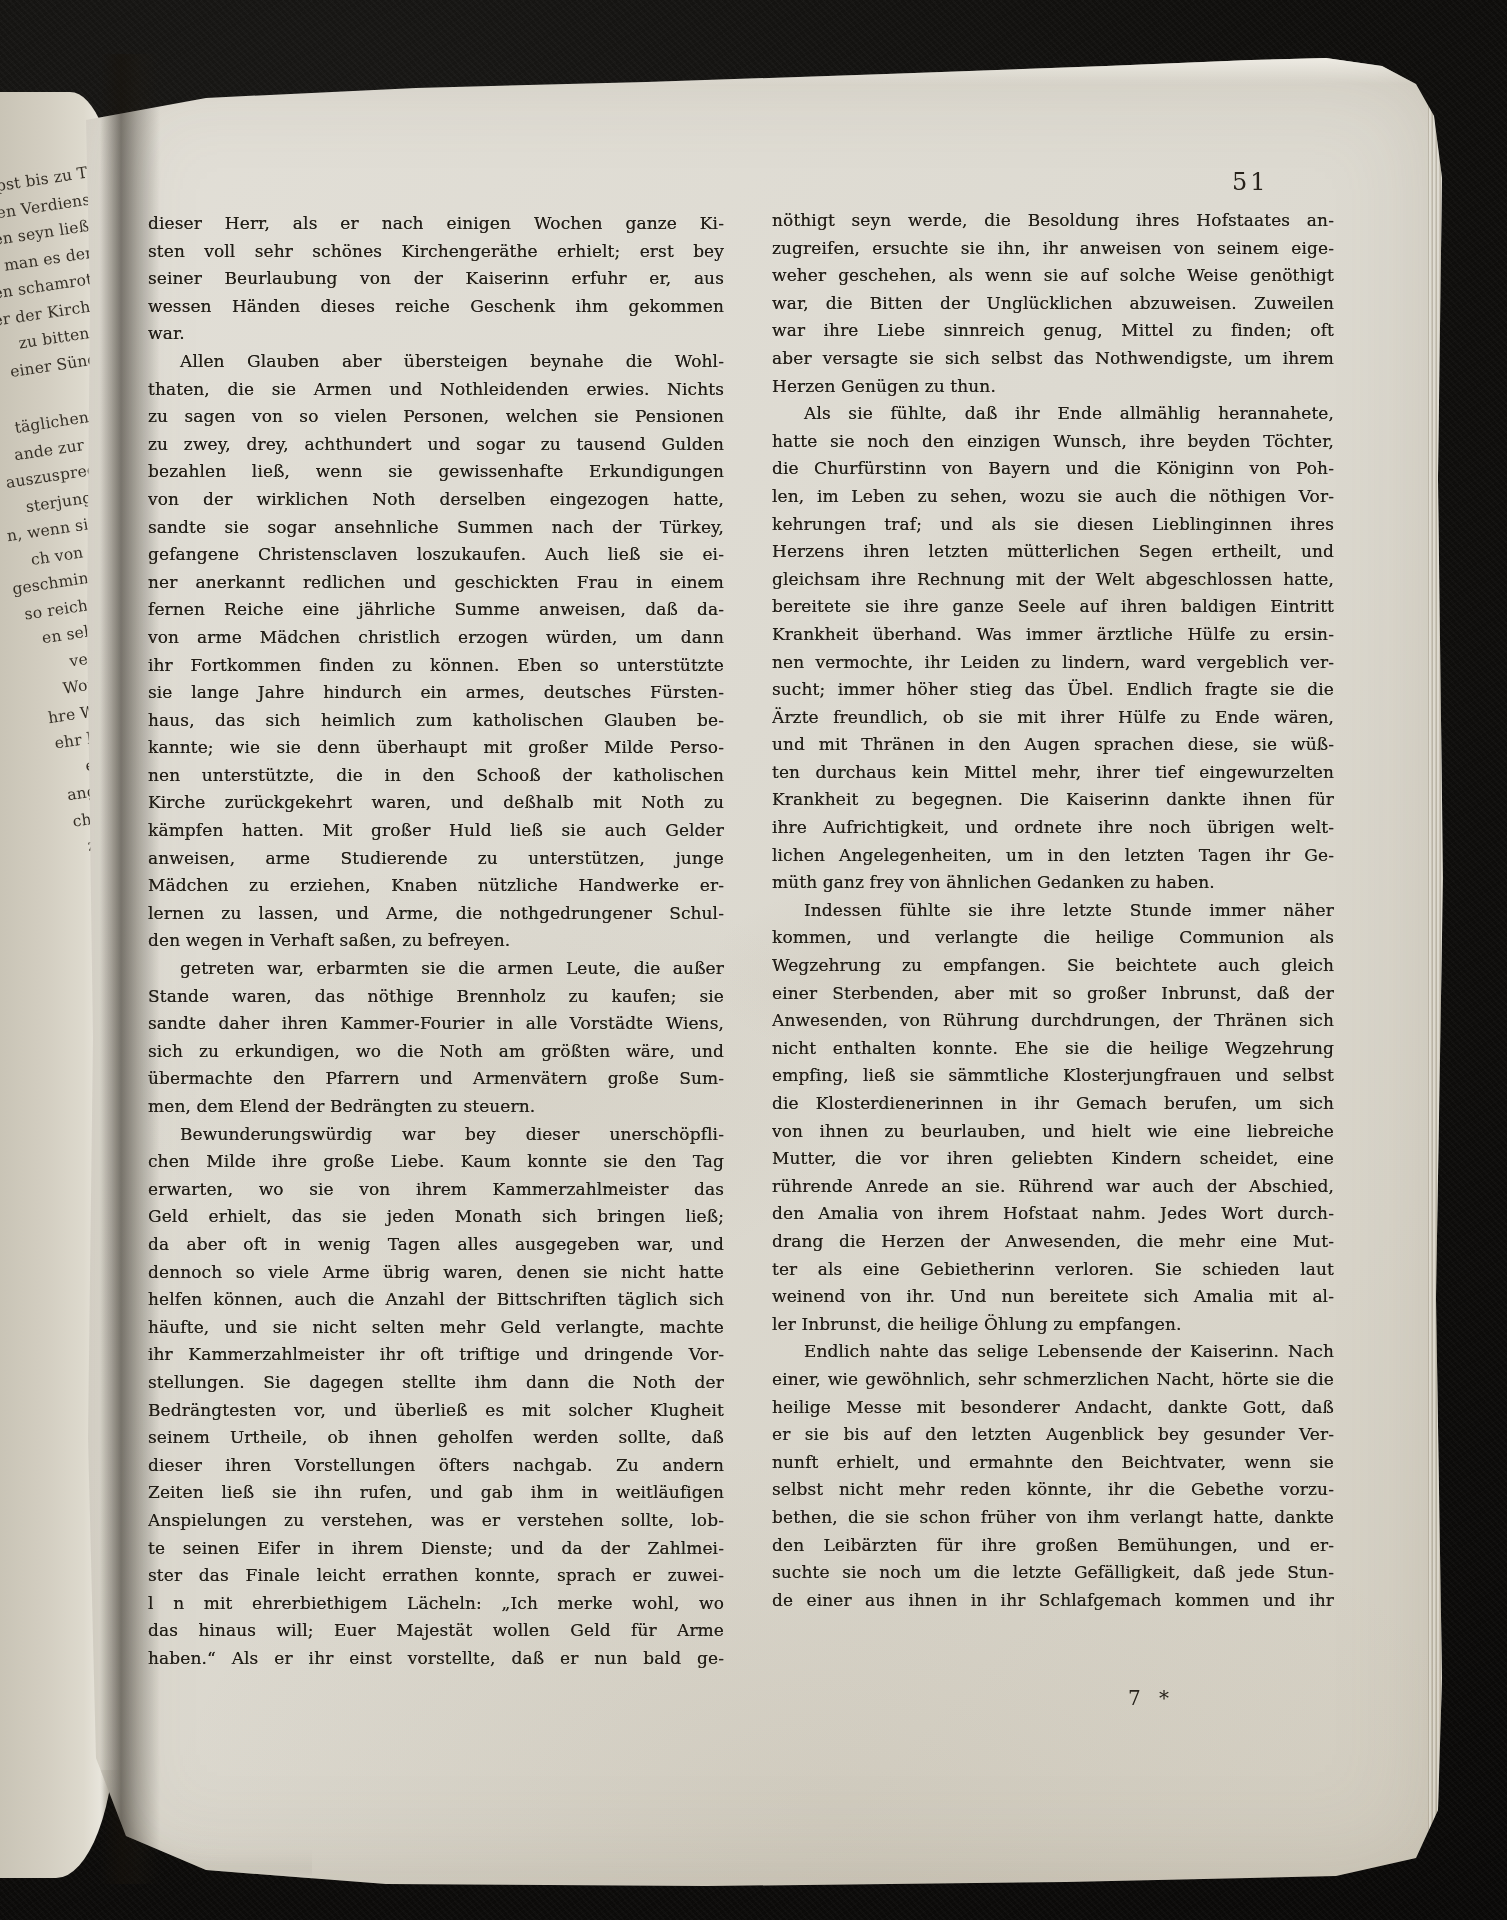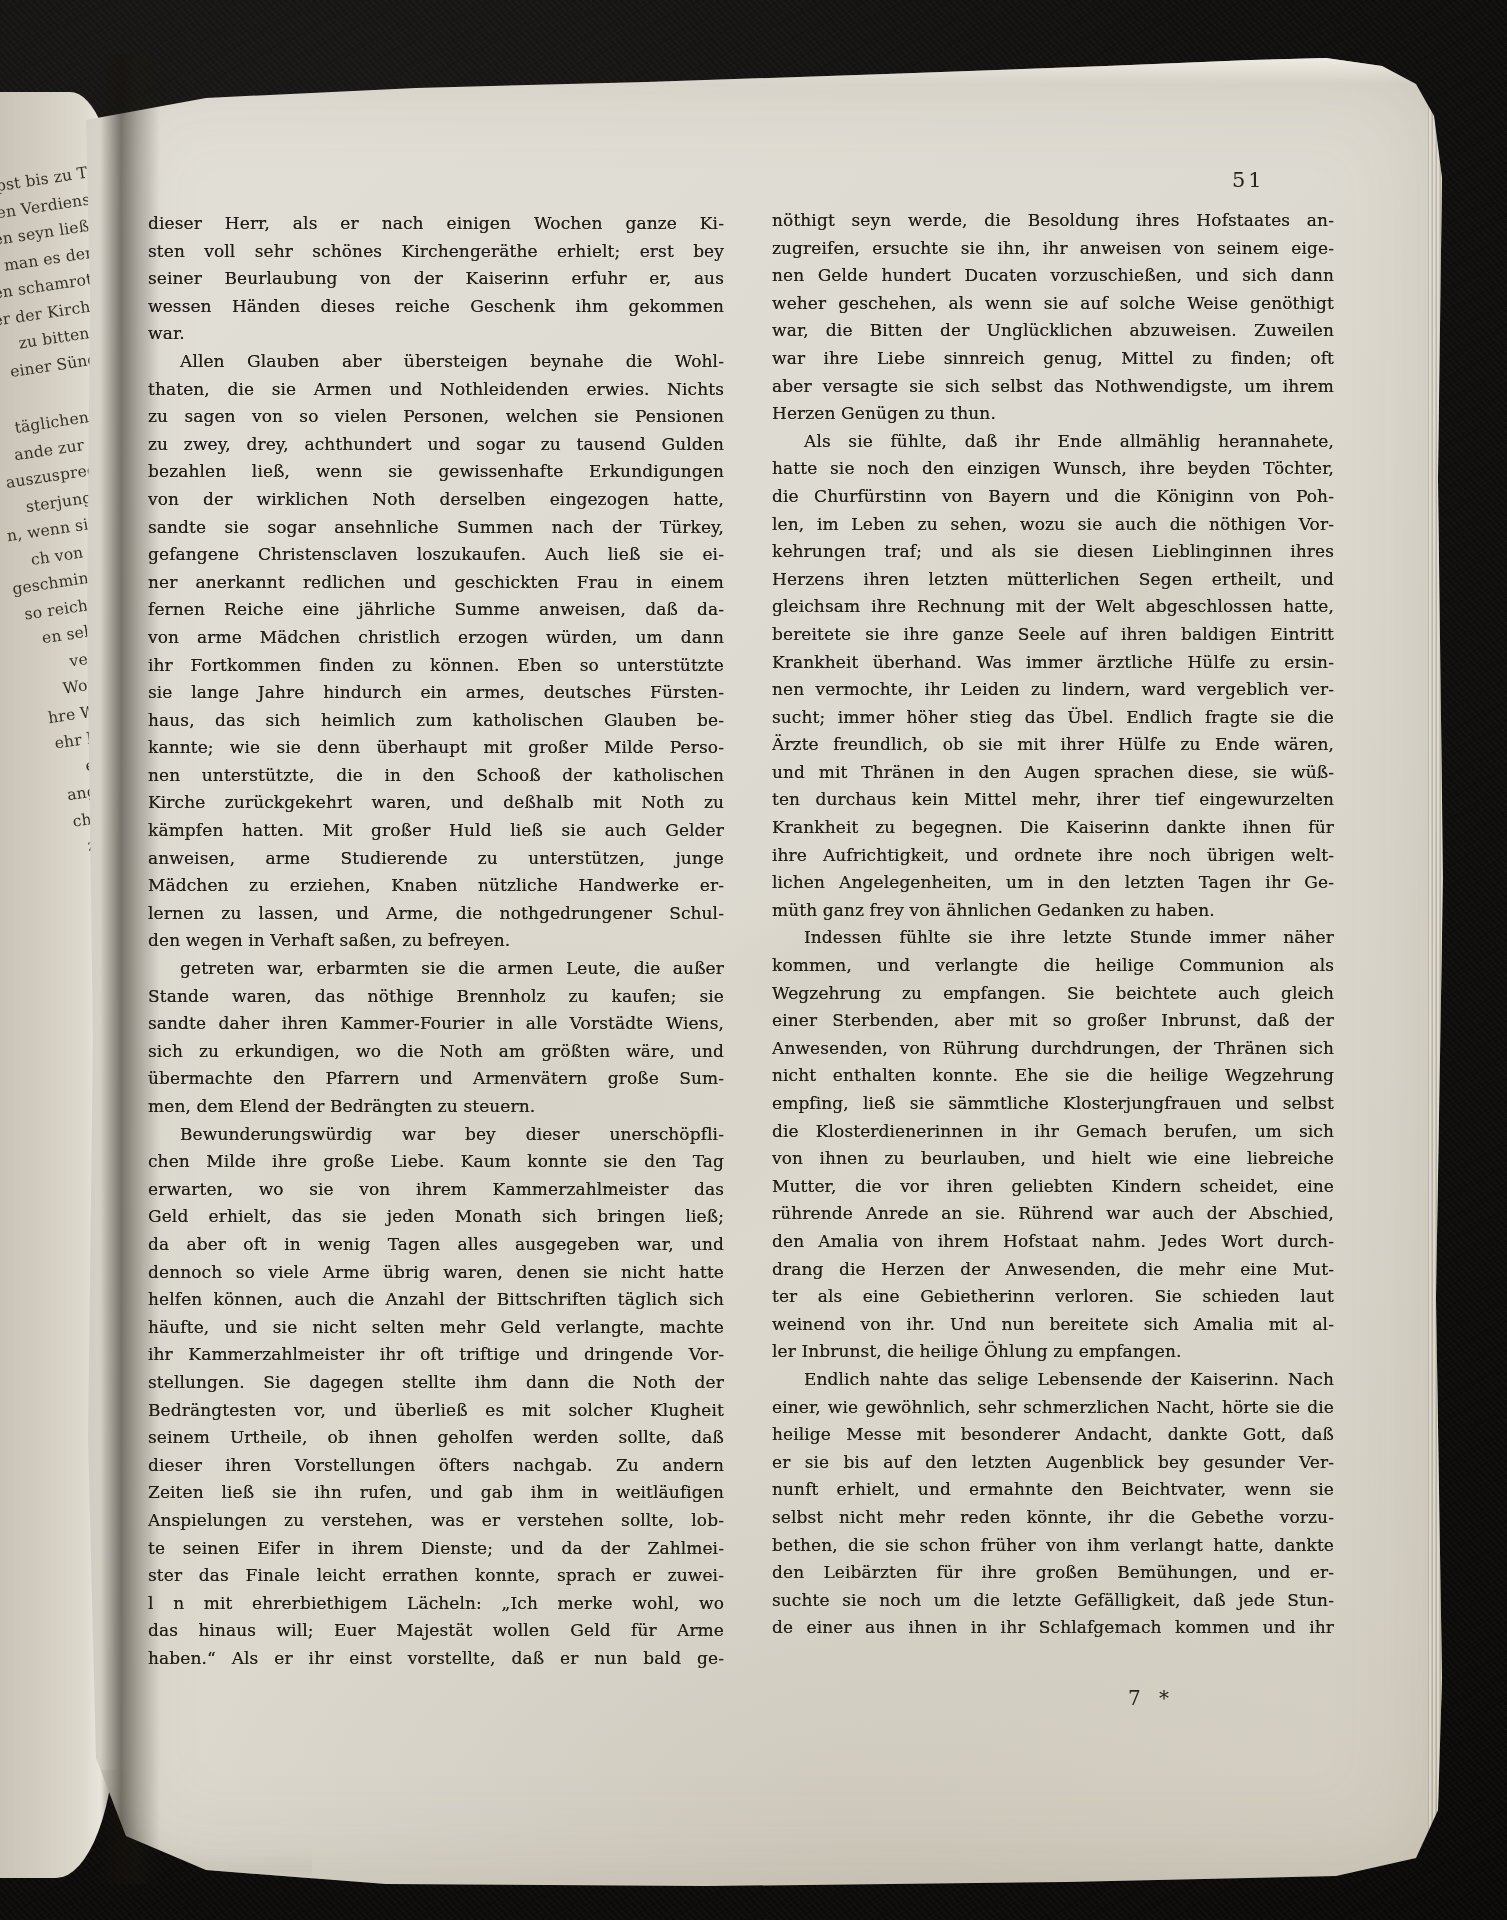--- a/index.html
+++ b/index.html
@@ -77,21 +77,21 @@
   }
   .page-curl{
     position:absolute;left:6px;bottom:6px;width:220px;height:110px;
     border-radius:0 0 0 90px;
     box-shadow:inset 14px -10px 18px -12px rgba(250,248,242,0.9), inset 26px -20px 26px -18px rgba(110,100,80,0.35);
     pointer-events:none;
   }
 
   .pagenum{
     position:absolute;left:1146px;top:110px;
-    font-size:21px;color:#27221b;letter-spacing:3px;
+    font-size:24px;color:#27221b;letter-spacing:3px;
   }
 
   .col{position:absolute;color:#211d16;}
   .col-left{left:62px;top:152px;width:576px;}
   .col-right{left:686px;top:149px;width:562px;}
   .para{margin:0;}
   .line{
     font-size:17px;line-height:27.6px;height:27.6px;overflow:hidden;
     text-align:justify;text-align-last:justify;
     letter-spacing:.1px;
@@ -234,21 +234,20 @@
         <div class="line">ster das Finale leicht errathen konnte, sprach er zuwei-</div>
         <div class="line">l n mit ehrerbiethigem Lächeln: „Ich merke wohl, wo</div>
         <div class="line">das hinaus will; Euer Majestät wollen Geld für Arme</div>
         <div class="line">haben.“ Als er ihr einst vorstellte, daß er nun bald ge-</div>
       </div>
     </div>
   <div class="col col-right">
       <div class="para">
         <div class="line">nöthigt seyn werde, die Besoldung ihres Hofstaates an-</div>
         <div class="line">zugreifen, ersuchte sie ihn, ihr anweisen von seinem eige-</div>
-        <div class="line">nen Gelde hundert Ducaten vorzuschießen, und sich dann</div>
         <div class="line">weher geschehen, als wenn sie auf solche Weise genöthigt</div>
         <div class="line">war, die Bitten der Unglücklichen abzuweisen. Zuweilen</div>
         <div class="line">war ihre Liebe sinnreich genug, Mittel zu finden; oft</div>
         <div class="line">aber versagte sie sich selbst das Nothwendigste, um ihrem</div>
         <div class="line end">Herzen Genügen zu thun.</div>
       </div>
       <div class="para indent">
         <div class="line">Als sie fühlte, daß ihr Ende allmählig herannahete,</div>
         <div class="line">hatte sie noch den einzigen Wunsch, ihre beyden Töchter,</div>
         <div class="line">die Churfürstinn von Bayern und die Königinn von Poh-</div>

